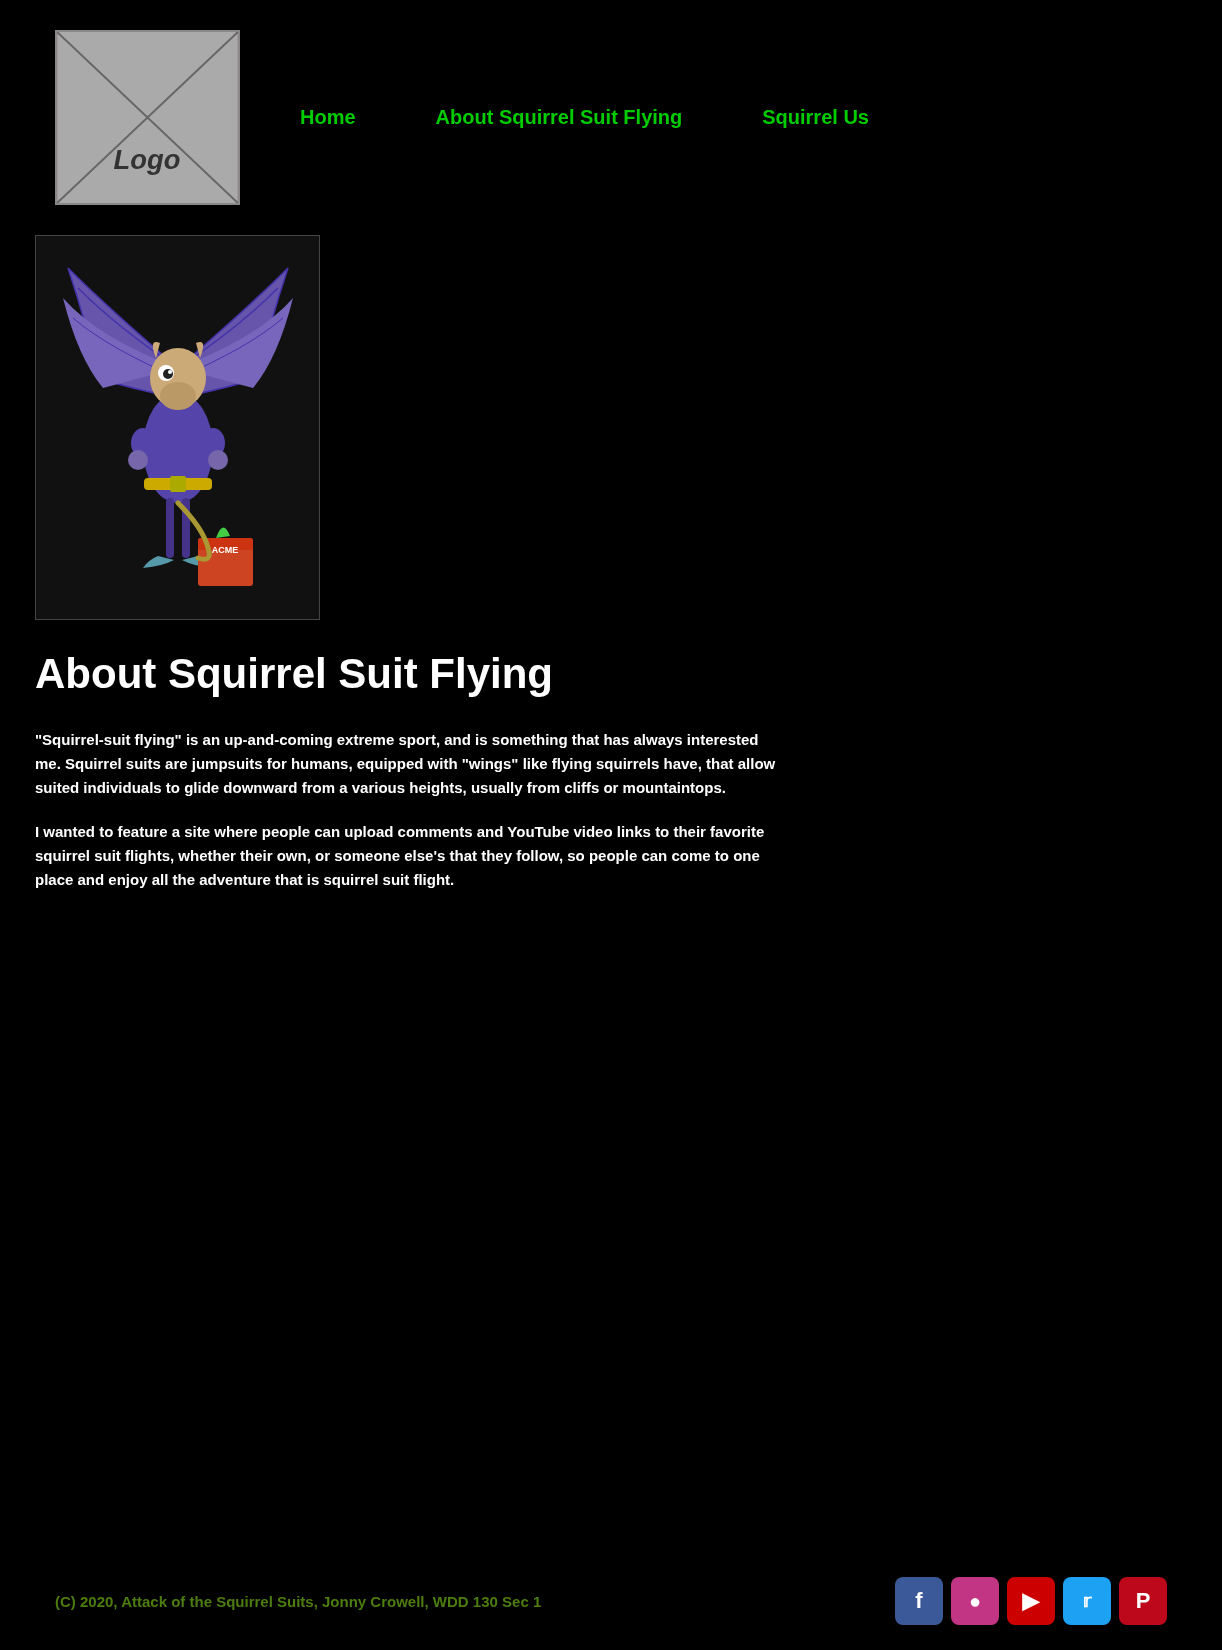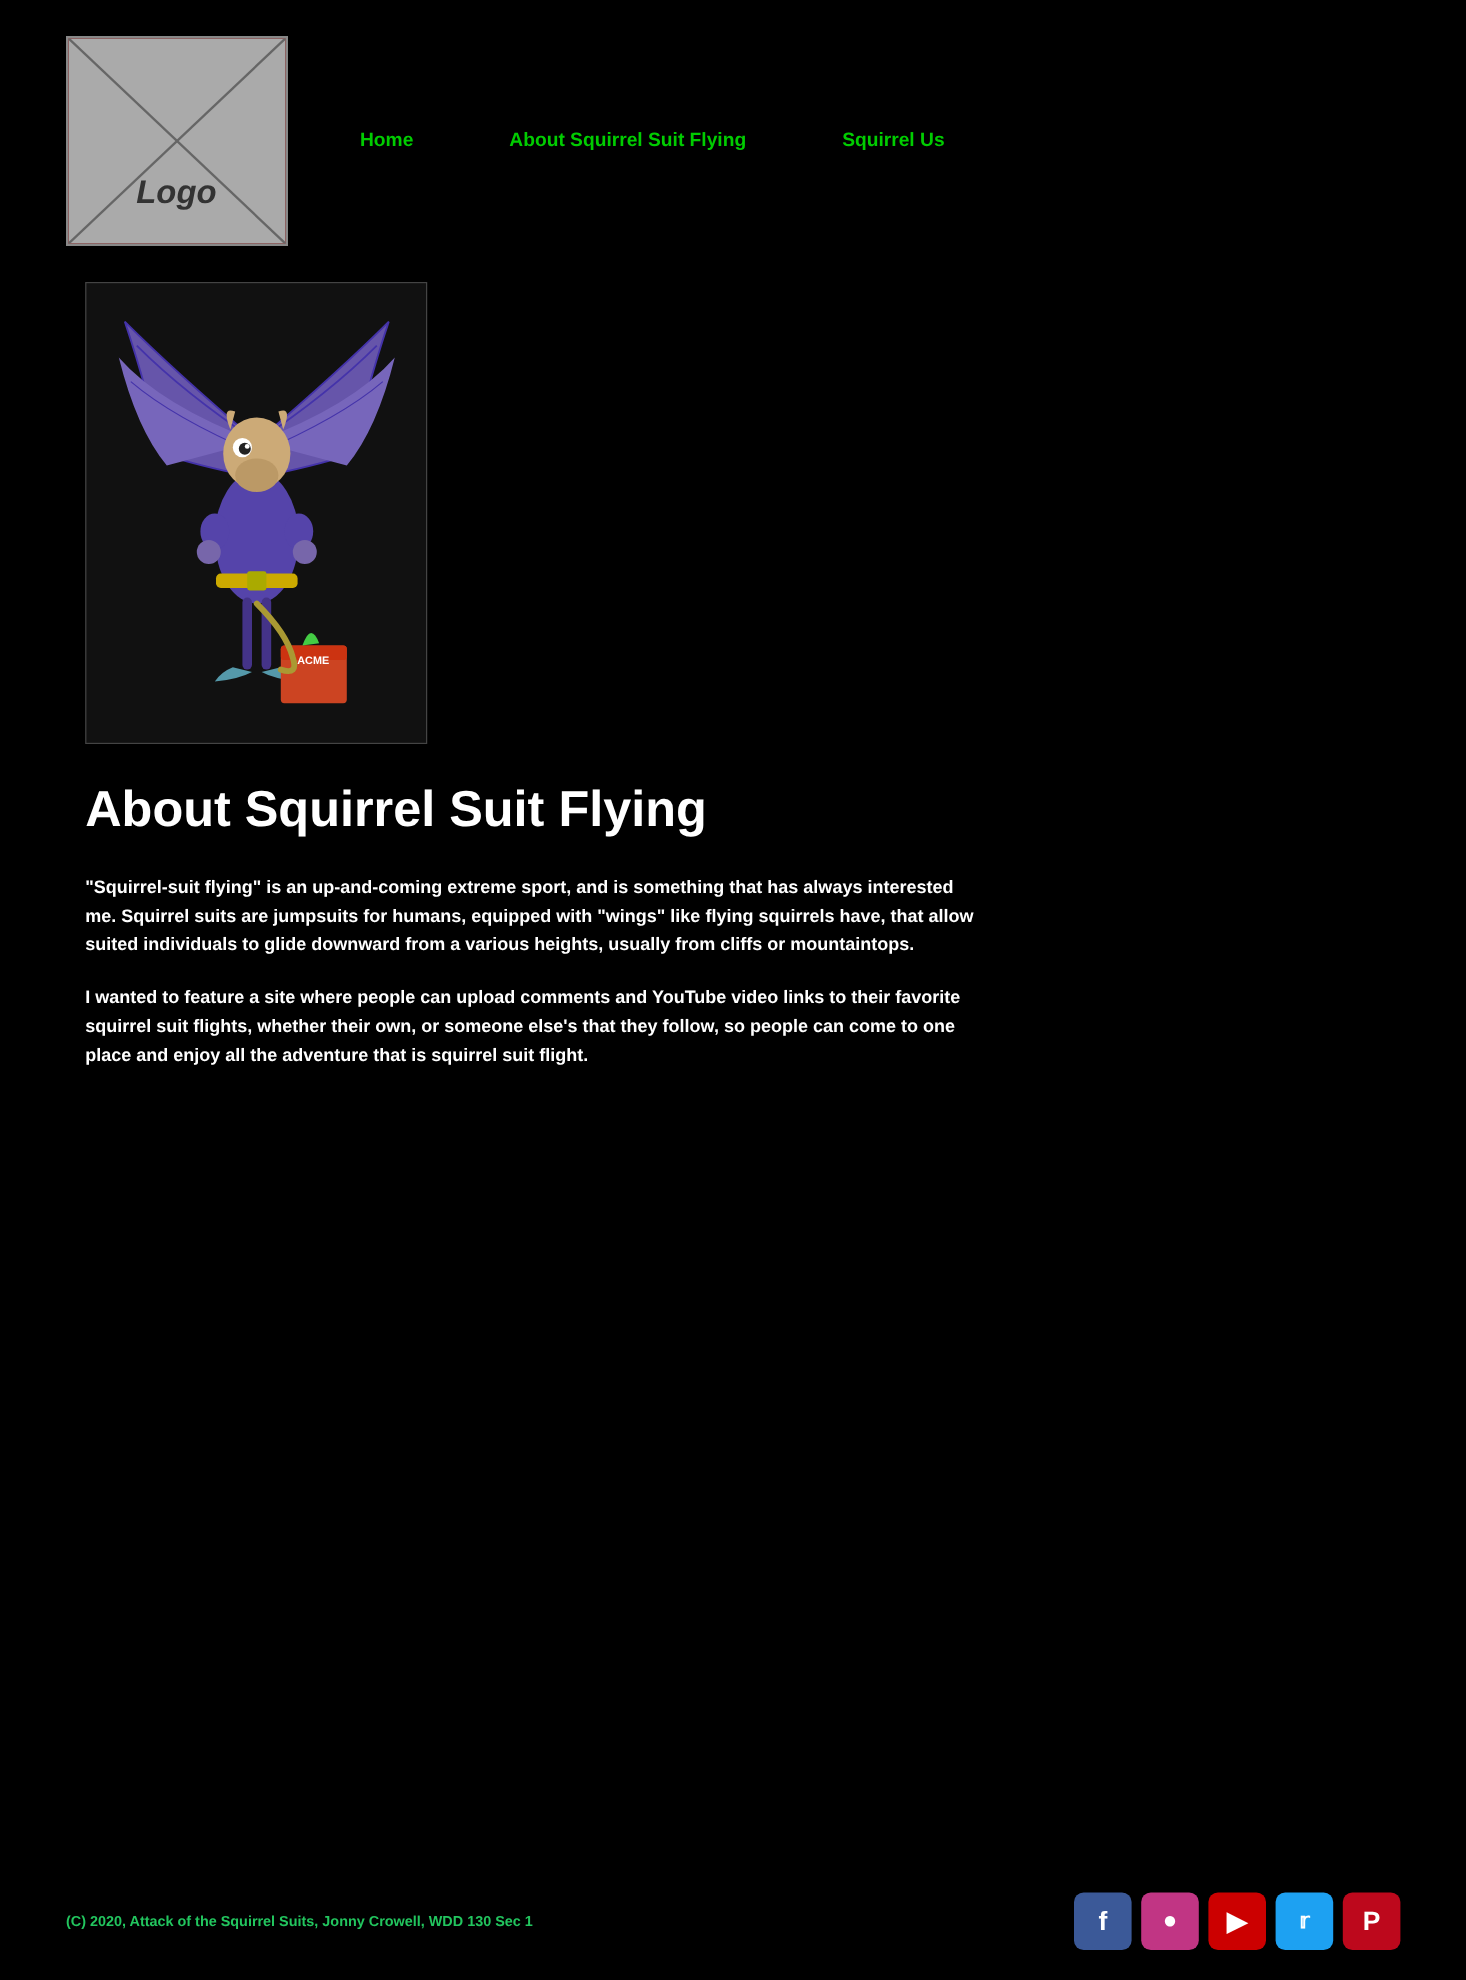--- a/index.html
+++ b/index.html
@@ -56,27 +56,27 @@
     nav {
       display: flex;
       align-items: center;
       gap: 80px;
       margin-left: 20px;
     }
 
     nav a {
       color: #00cc00;
       text-decoration: none;
-      font-size: 16px;
+      font-size: 20px;
       font-weight: bold;
     }
 
     
     .main-content {
-      padding: 0 71px;
+      padding: 0 35px;
     }
 
     .hero-image {
       width: 285px;
       height: 385px;
       border: 1px solid #444;
       background-color: #111;
       display: flex;
       align-items: center;
       justify-content: center;
@@ -117,23 +117,23 @@
       left: 0;
       right: 0;
       padding: 25px 55px;
       display: flex;
       align-items: center;
       justify-content: space-between;
       background-color: #000;
     }
 
     .footer-text {
-      font-size: 12px;
-      font-weight: bold;
-      color: #22c55e;
+      font-size: 15px;
+      font-weight: bold;
+      color: #4d7c0f;
     }
 
     .social-icons {
       display: flex;
       gap: 8px;
     }
 
     .social-btn {
       width: 48px;
       height: 48px;

